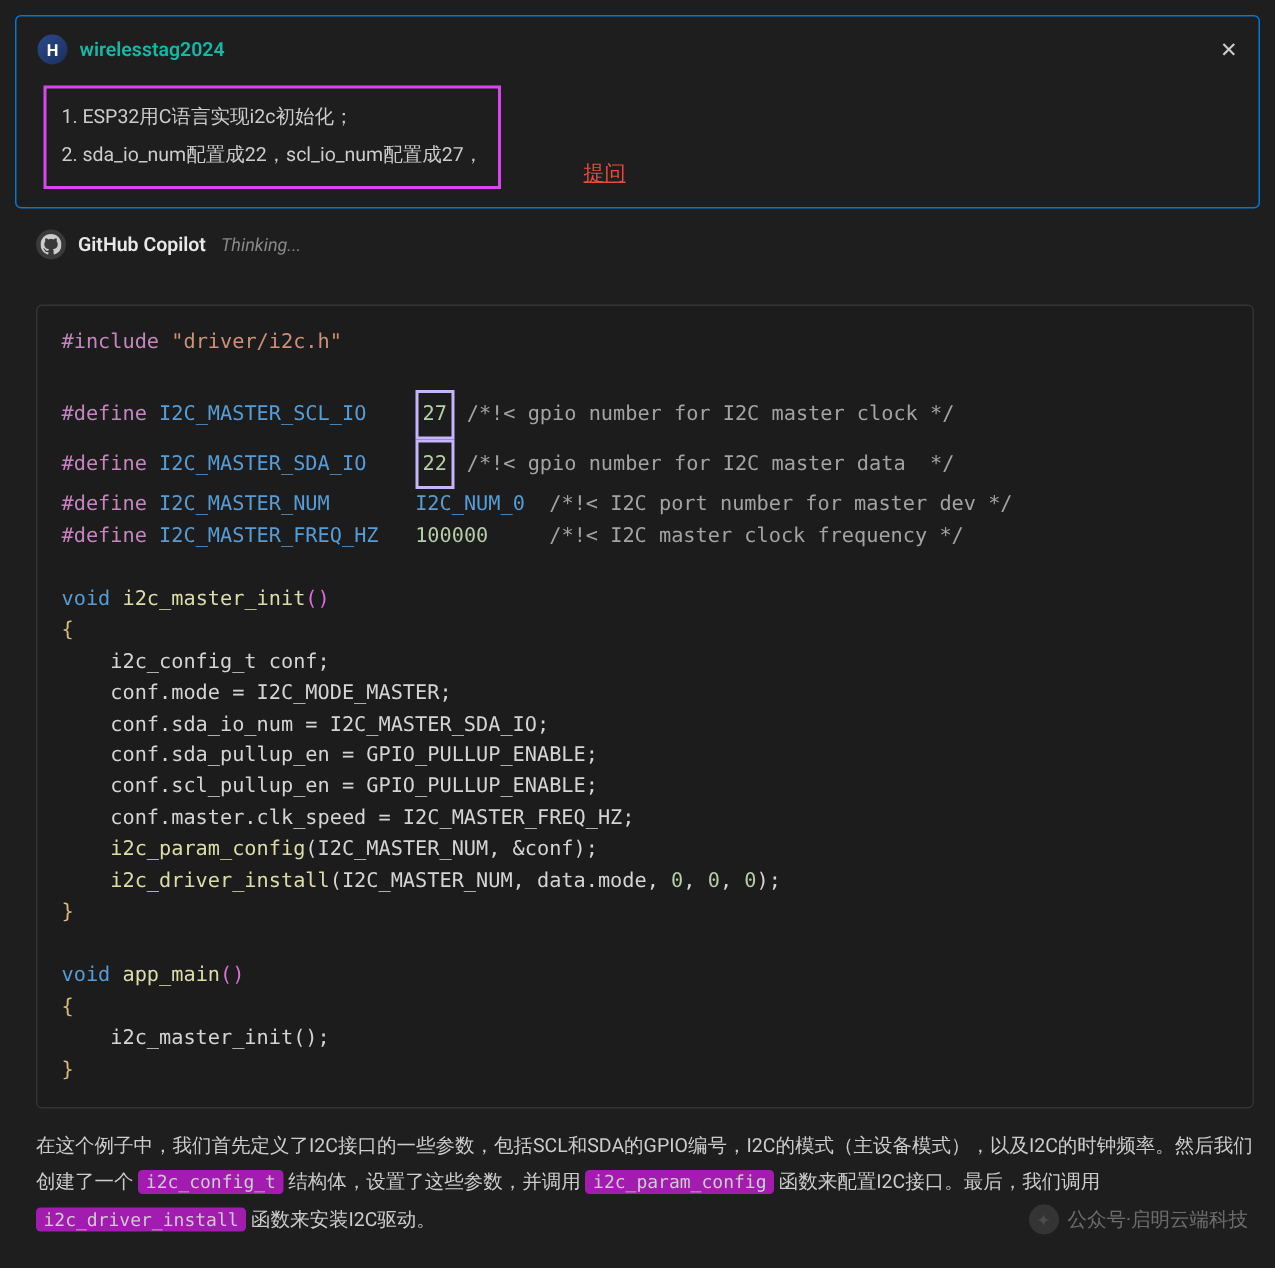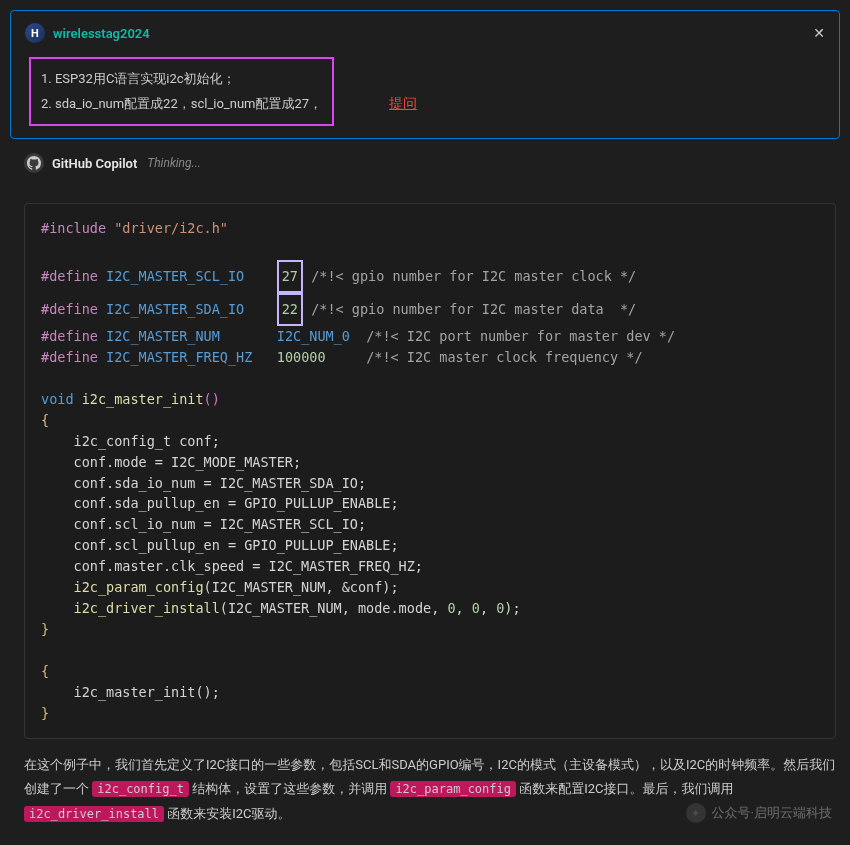--- a/index.html
+++ b/index.html
@@ -53,21 +53,21 @@
   padding: 8px 10px;
   display: inline-block;
   margin-left: 4px;
 }
 .prompt-line { color: #cccccc; font-size: 13px; line-height: 1.9; }
 .annotation {
   color: #e74c3c;
   font-size: 14px;
   position: absolute;
   left: 378px;
-  top: 84px;
+  top: 96px;
   text-decoration: underline;
 }
 .copilot-section { margin: 14px 14px 10px 24px; }
 .copilot-header {
   display: flex;
   align-items: center;
   gap: 8px;
   margin-bottom: 30px;
 }
 .copilot-icon {
@@ -109,21 +109,21 @@
   padding: 4px 3px;
   display: inline-block;
 }
 .explain-text {
   color: #cccccc;
   font-size: 13px;
   line-height: 1.9;
   margin: 0 14px 0 24px;
 }
 .inline-code {
-  background: #be185d;
+  background: #a21caf;
   padding: 1px 5px;
   border-radius: 3px;
   font-family: "Consolas", monospace;
   font-size: 12px;
 }
 .watermark {
   position: absolute;
   right: 18px;
   bottom: 22px;
   display: flex;
@@ -179,27 +179,27 @@
 <div class="code-line"><span class="c-preproc">#define</span> <span class="c-macro">I2C_MASTER_SDA_IO</span>    <span class="red-box"><span class="c-number">22</span></span> <span class="c-comment">/*!&lt; gpio number for I2C master data  */</span></div>
 <div class="code-line"><span class="c-preproc">#define</span> <span class="c-macro">I2C_MASTER_NUM</span>       <span class="c-macro">I2C_NUM_0</span>  <span class="c-comment">/*!&lt; I2C port number for master dev */</span></div>
 <div class="code-line"><span class="c-preproc">#define</span> <span class="c-macro">I2C_MASTER_FREQ_HZ</span>   <span class="c-number">100000</span>     <span class="c-comment">/*!&lt; I2C master clock frequency */</span></div>
 <div class="code-line">&nbsp;</div>
 <div class="code-line"><span class="c-keyword">void</span> <span class="c-func">i2c_master_init</span><span class="c-paren">()</span></div>
 <div class="code-line"><span class="c-punct">{</span></div>
 <div class="code-line">    i2c_config_t conf;</div>
 <div class="code-line">    conf.mode = I2C_MODE_MASTER;</div>
 <div class="code-line">    conf.sda_io_num = I2C_MASTER_SDA_IO;</div>
 <div class="code-line">    conf.sda_pullup_en = GPIO_PULLUP_ENABLE;</div>
-<div class="code-line">    conf.scl_io_num = I2C_MASTER_SCL_IO;</div>
 <div class="code-line">    conf.scl_pullup_en = GPIO_PULLUP_ENABLE;</div>
 <div class="code-line">    conf.master.clk_speed = I2C_MASTER_FREQ_HZ;</div>
 <div class="code-line"><span class="c-func">    i2c_param_config</span><span>(I2C_MASTER_NUM, &amp;conf);</span></div>
-<div class="code-line"><span class="c-func">    i2c_driver_install</span><span>(I2C_MASTER_NUM, mode.mode, </span><span class="c-number">0</span><span>, </span><span class="c-number">0</span><span>, </span><span class="c-number">0</span><span>);</span></div>
+<div class="code-line"><span class="c-func">    i2c_driver_install</span><span>(I2C_MASTER_NUM, data.mode, </span><span class="c-number">0</span><span>, </span><span class="c-number">0</span><span>, </span><span class="c-number">0</span><span>);</span></div>
 <div class="code-line"><span class="c-punct">}</span></div>
 <div class="code-line">&nbsp;</div>
+<div class="code-line"><span class="c-keyword">void</span> <span class="c-func">app_main</span><span class="c-paren">()</span></div>
 <div class="code-line"><span class="c-punct">{</span></div>
 <div class="code-line">    i2c_master_init();</div>
 <div class="code-line"><span class="c-punct">}</span></div>
   </div>
 </div>
 
 <div class="explain-text">
   <span>在这个例子中，我们首先定义了I2C接口的一些参数，包括SCL和SDA的GPIO编号，I2C的模式（主设备模式），以及I2C的时钟频率。然后我们创建了一个 </span><span class="inline-code">i2c_config_t</span><span> 结构体，设置了这些参数，并调用 </span><span class="inline-code">i2c_param_config</span><span> 函数来配置I2C接口。最后，我们调用 </span><span class="inline-code">i2c_driver_install</span><span> 函数来安装I2C驱动。</span>
 </div>
 

